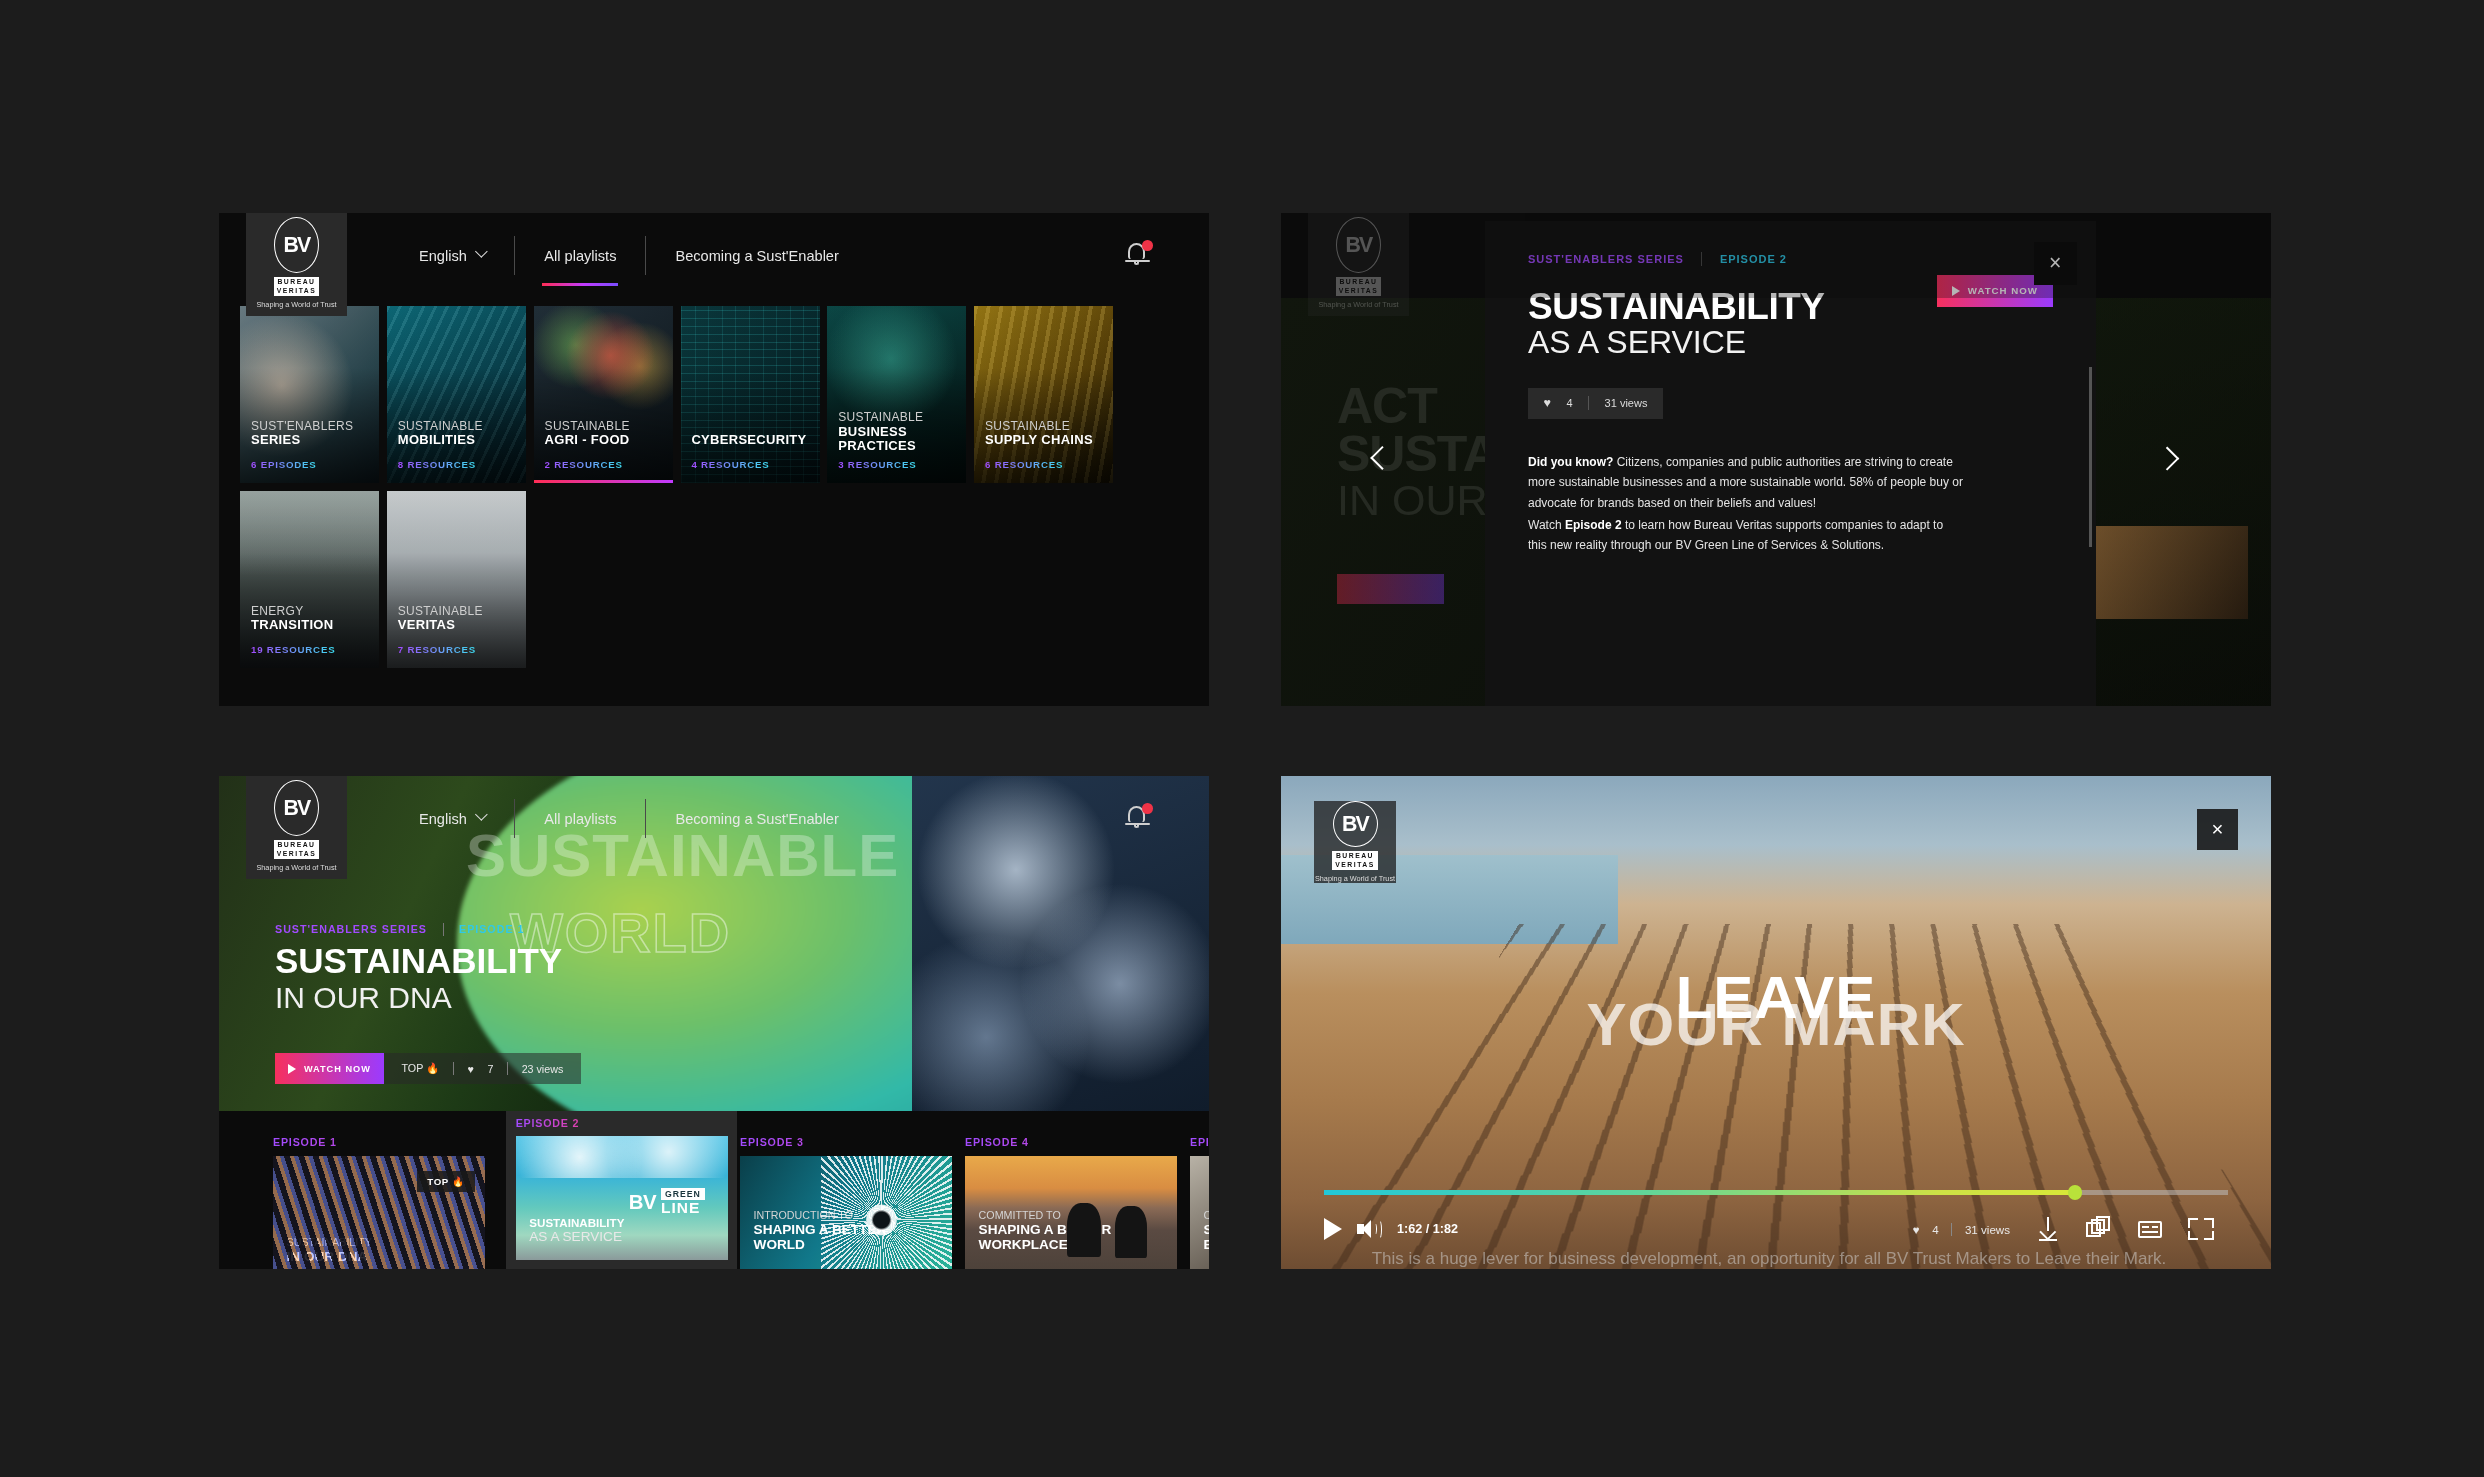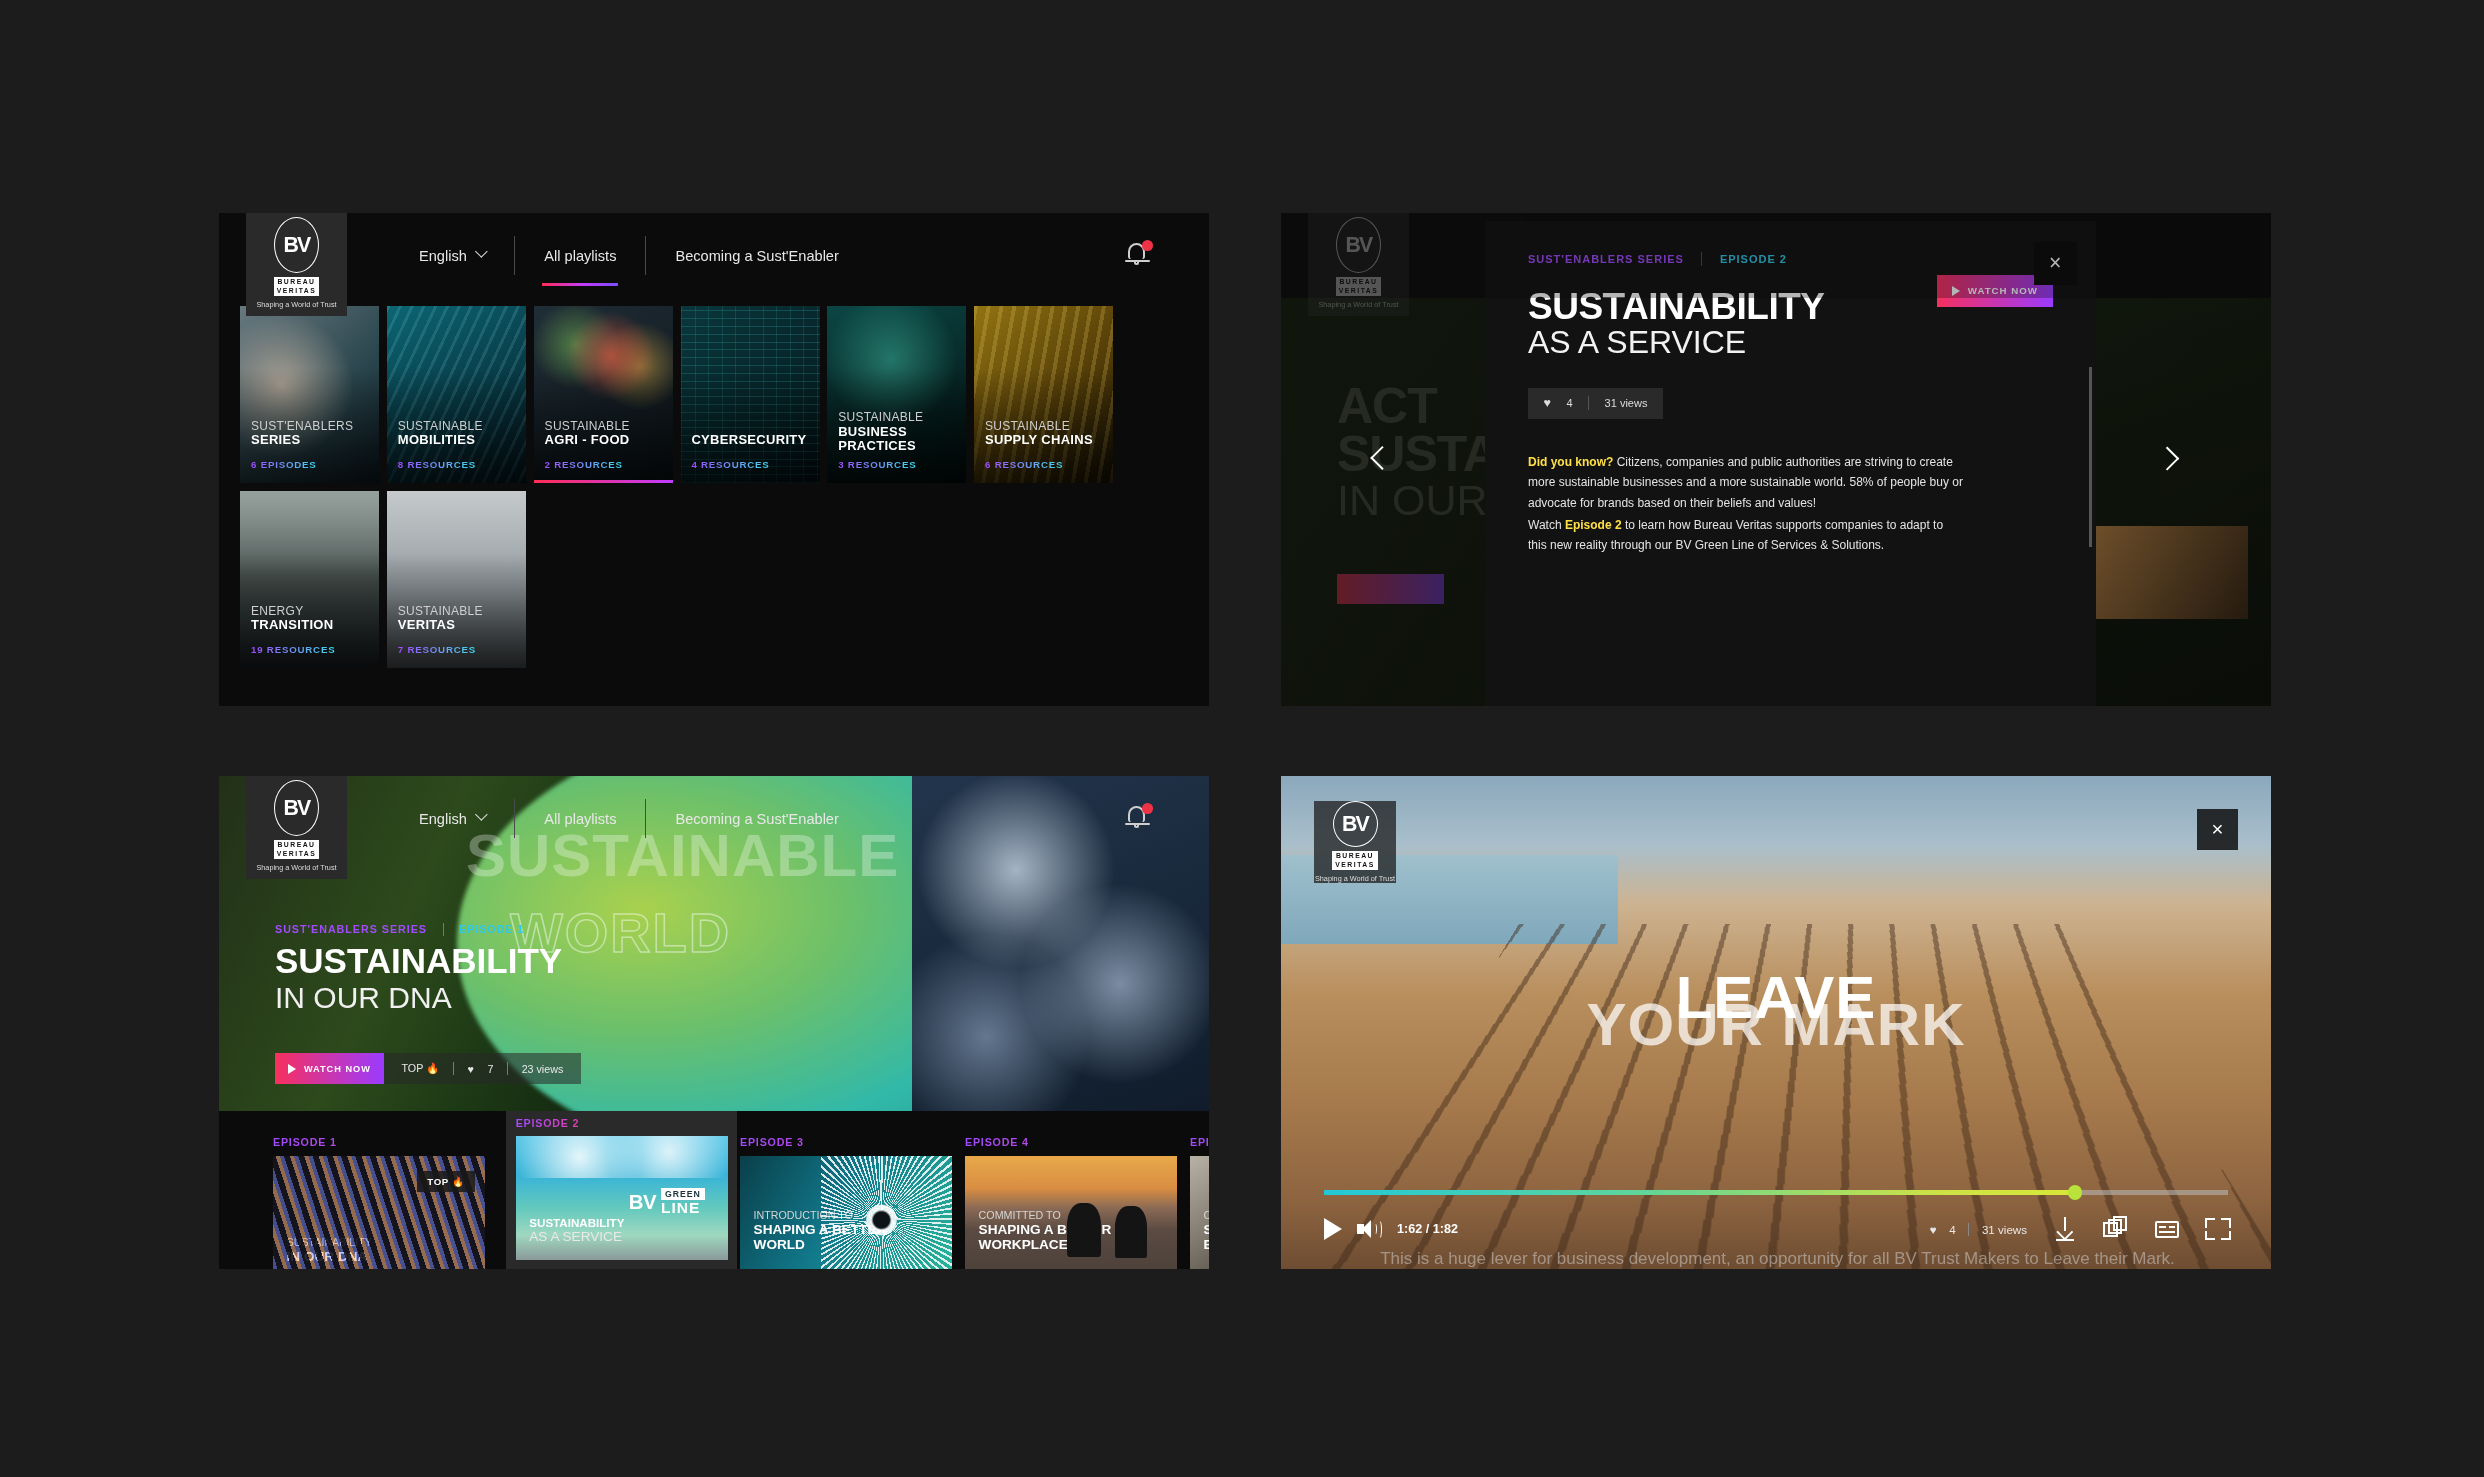--- a/index.html
+++ b/index.html
@@ -143,21 +143,21 @@
   .watch-btn span { font-size:9.7px; font-weight:bold; color:#fff; letter-spacing:1px; }
 
   .stats { margin-top:27px; display:inline-flex; align-items:center; gap:15.5px;
      background:#2a2a2a; padding:8.7px 15.5px; }
   .heart { color:#ddd; font-size:12.6px; }
   .stats .n { font-size:11px; color:#ddd; }
   .stats .div { width:1px; height:13.6px; background:#555; }
 
   .desc { margin-top:33px; font-size:12px; color:#e4e4e4; line-height:1.7;
           max-width:437px; }
-  .desc b { font-weight:bold; color:#fde047; }
+  .desc b { font-weight:bold; color:#ffffff; }
   .desc p + p { margin-top:2px; }
 
   .scroll-rail { position:absolute; right:3.9px; top:146px; width:2.9px; height:180px;
                  background:#555; }
 
   .arrow { position:absolute; width:39px; height:39px; z-index:18; cursor:pointer; }
   .arrow i { position:absolute; left:9.7px; top:7.8px; width:16.5px; height:16.5px;
              border-top:2.9px solid #fff; border-right:2.9px solid #fff; }
   .arrow-l i { transform:rotate(-135deg); }
   .arrow-r i { transform:rotate(45deg); }
@@ -270,21 +270,21 @@
      background:rgba(28,28,28,.75); display:flex; flex-direction:column;
      align-items:center; justify-content:center; }
 
   .progress { position:absolute; left:43px; right:43px; bottom:74px; height:4.9px;
               background:rgba(190,190,190,.55); cursor:pointer; }
   .progress-fill { position:absolute; left:0; top:0; bottom:0; width:83%;
      background:linear-gradient(90deg,#22c8d8 0%,#5fd59a 42%,#cde146 82%,#d8e838 100%); }
   .progress-knob { position:absolute; left:83%; top:50%; width:14.6px; height:14.6px;
      margin-left:-6.8px; margin-top:-7.3px; border-radius:50%; background:#b9e23a; }
 
-  .ctrls { position:absolute; left:43px; right:40px; bottom:21.3px; height:37px;
+  .ctrls { position:absolute; left:43px; right:57px; bottom:21.3px; height:37px;
            display:flex; align-items:center; gap:15px; }
   .c-btn { cursor:pointer; display:flex; align-items:center; }
   .play-ic { width:0; height:0; border-left:18.4px solid #fff;
      border-top:11.6px solid transparent; border-bottom:11.6px solid transparent; }
   .vol-ic { position:relative; width:25px; height:21.3px; }
   .vol-ic .spk { position:absolute; left:0; top:5.8px; width:6.8px; height:9.7px;
      background:#fff; }
   .vol-ic .cone { position:absolute; left:4.9px; top:1px; width:0; height:0;
      border-right:9.7px solid #fff; border-top:9.7px solid transparent;
      border-bottom:9.7px solid transparent; }

